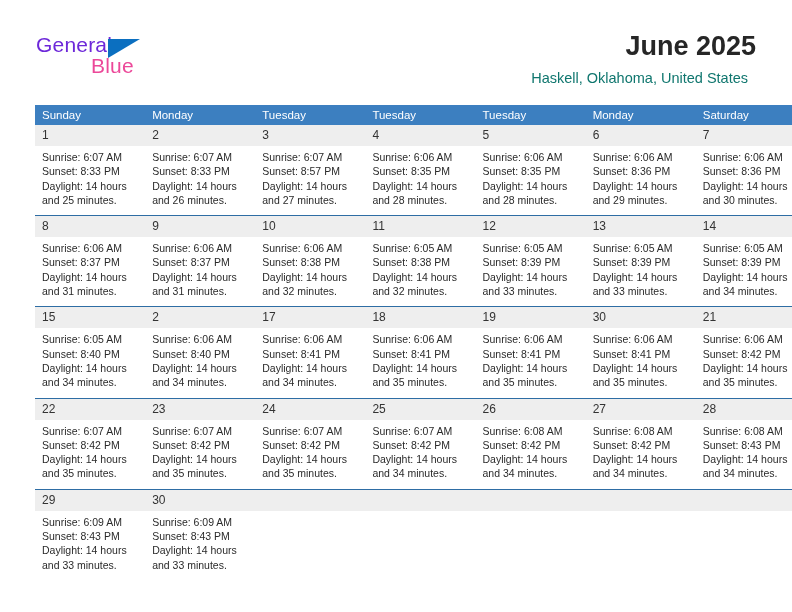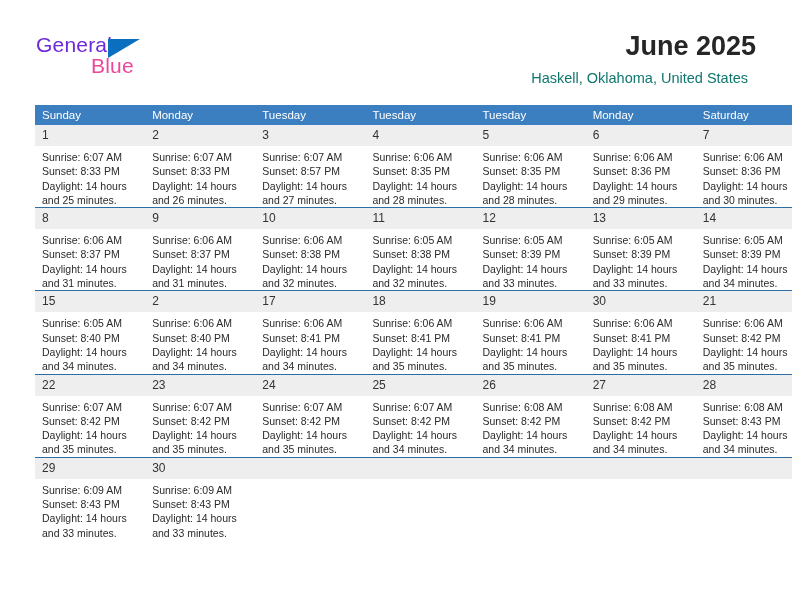--- a/index.html
+++ b/index.html
@@ -125,21 +125,21 @@
     font-size: 12px;
     color: #333333;
     line-height: 16px;
     padding: 2px 0 3px 7px;
     min-height: 16px;
   }
   .daynum.empty {
     color: transparent;
   }
   .cell-body {
-    padding: 4px 6px 0 7px;
+    padding: 4px 6px 8px 7px;
     font-size: 10.5px;
     line-height: 14.3px;
     color: #2a2a2a;
   }
   .cell-body div {
     white-space: nowrap;
   }
   td.empty-cell .cell-body {
     visibility: hidden;
   }

